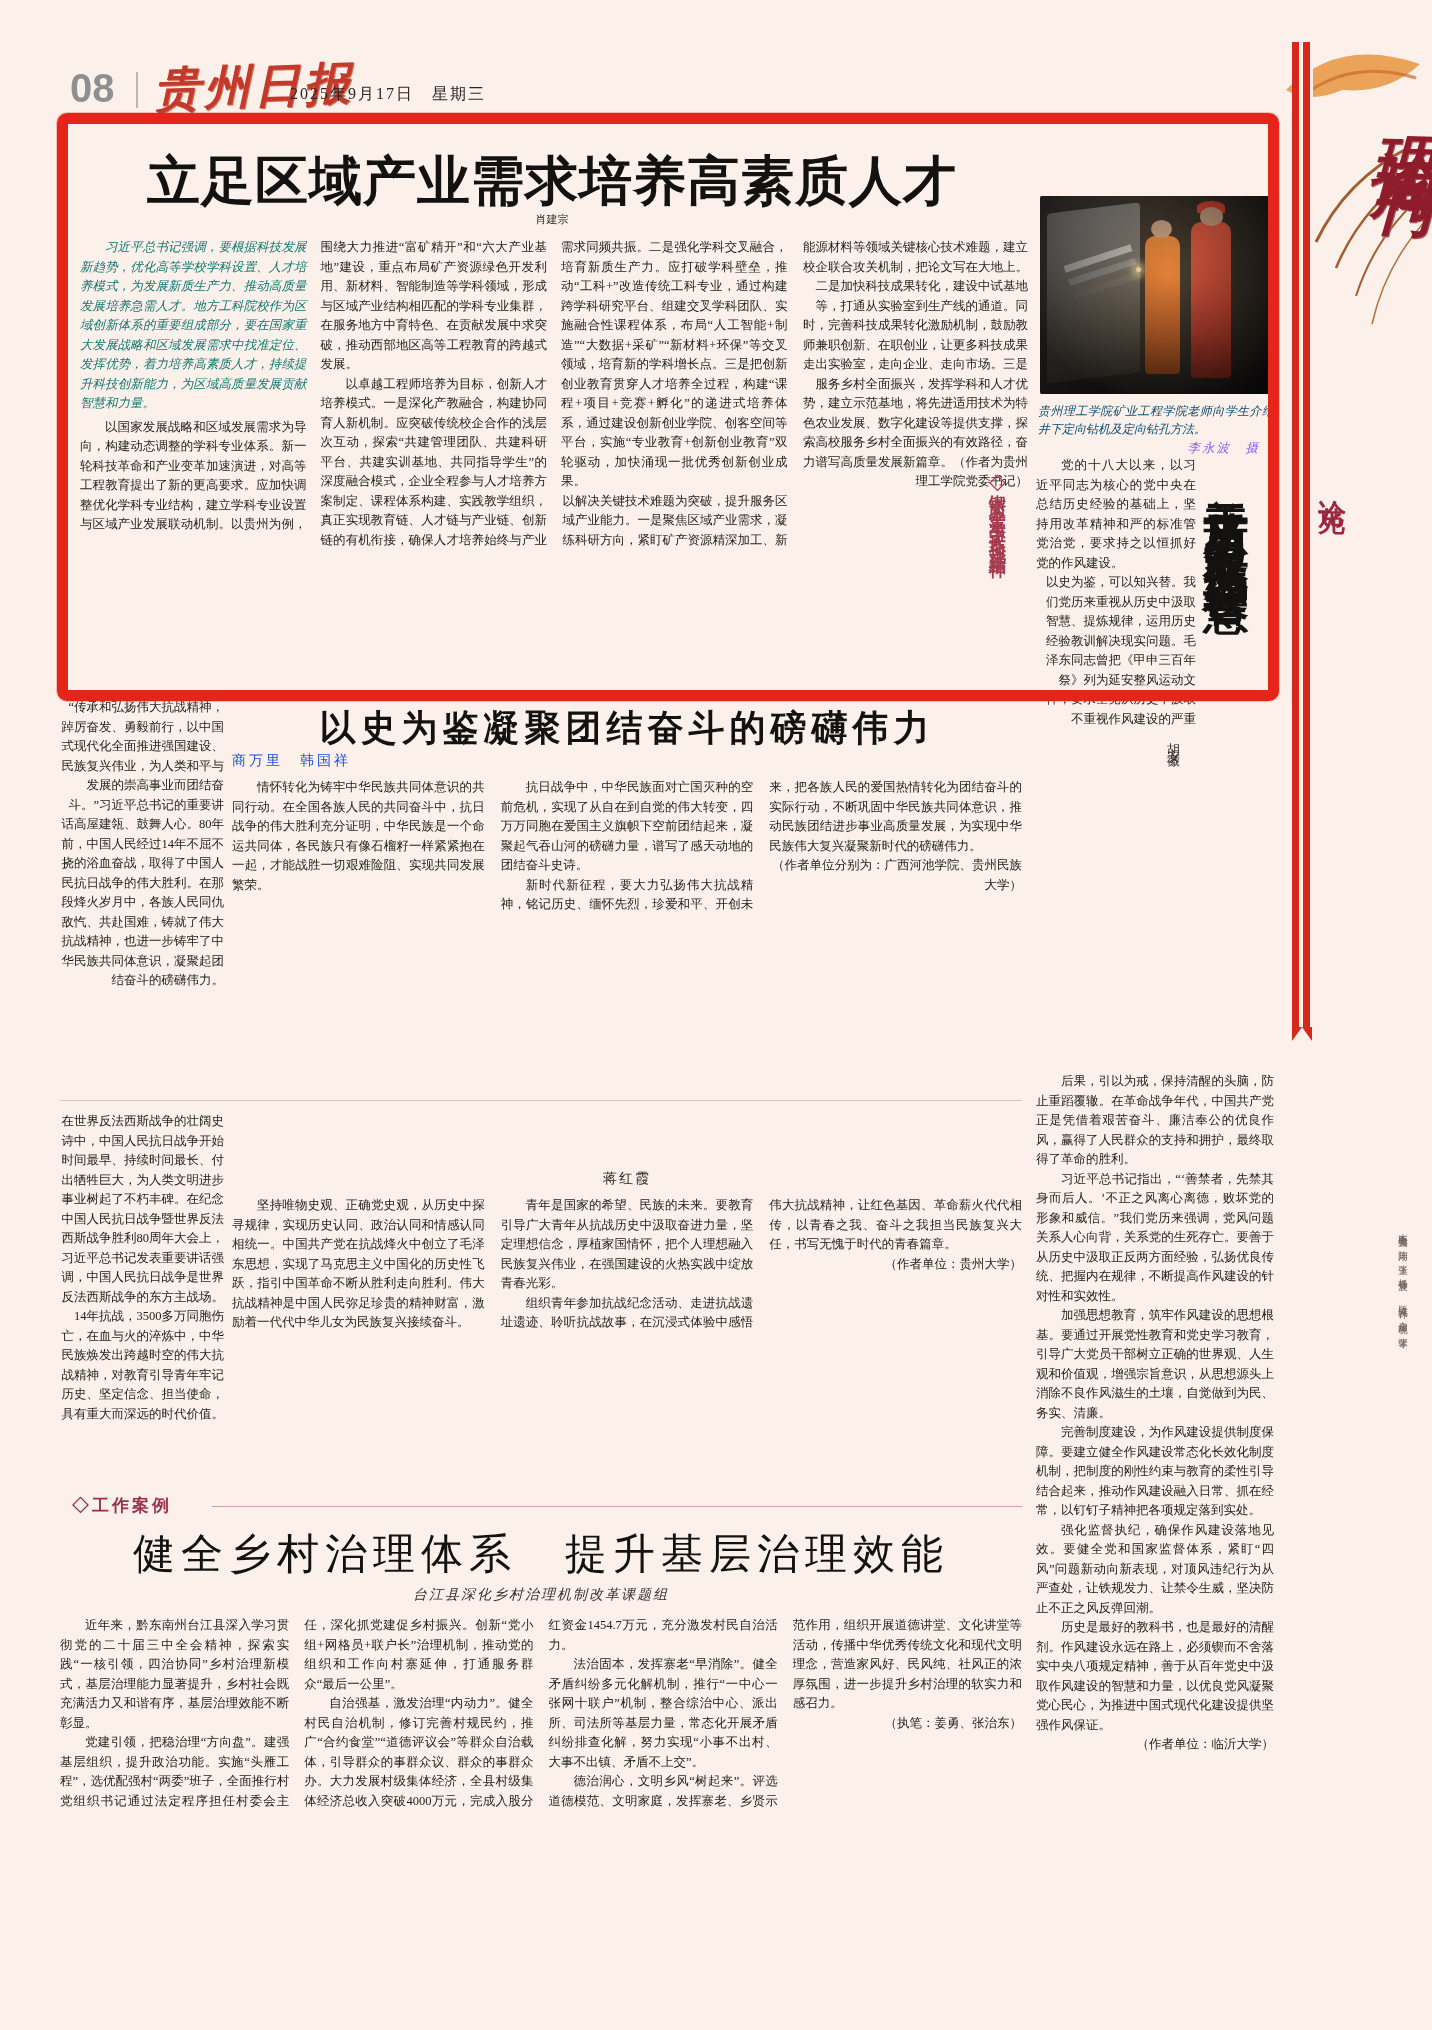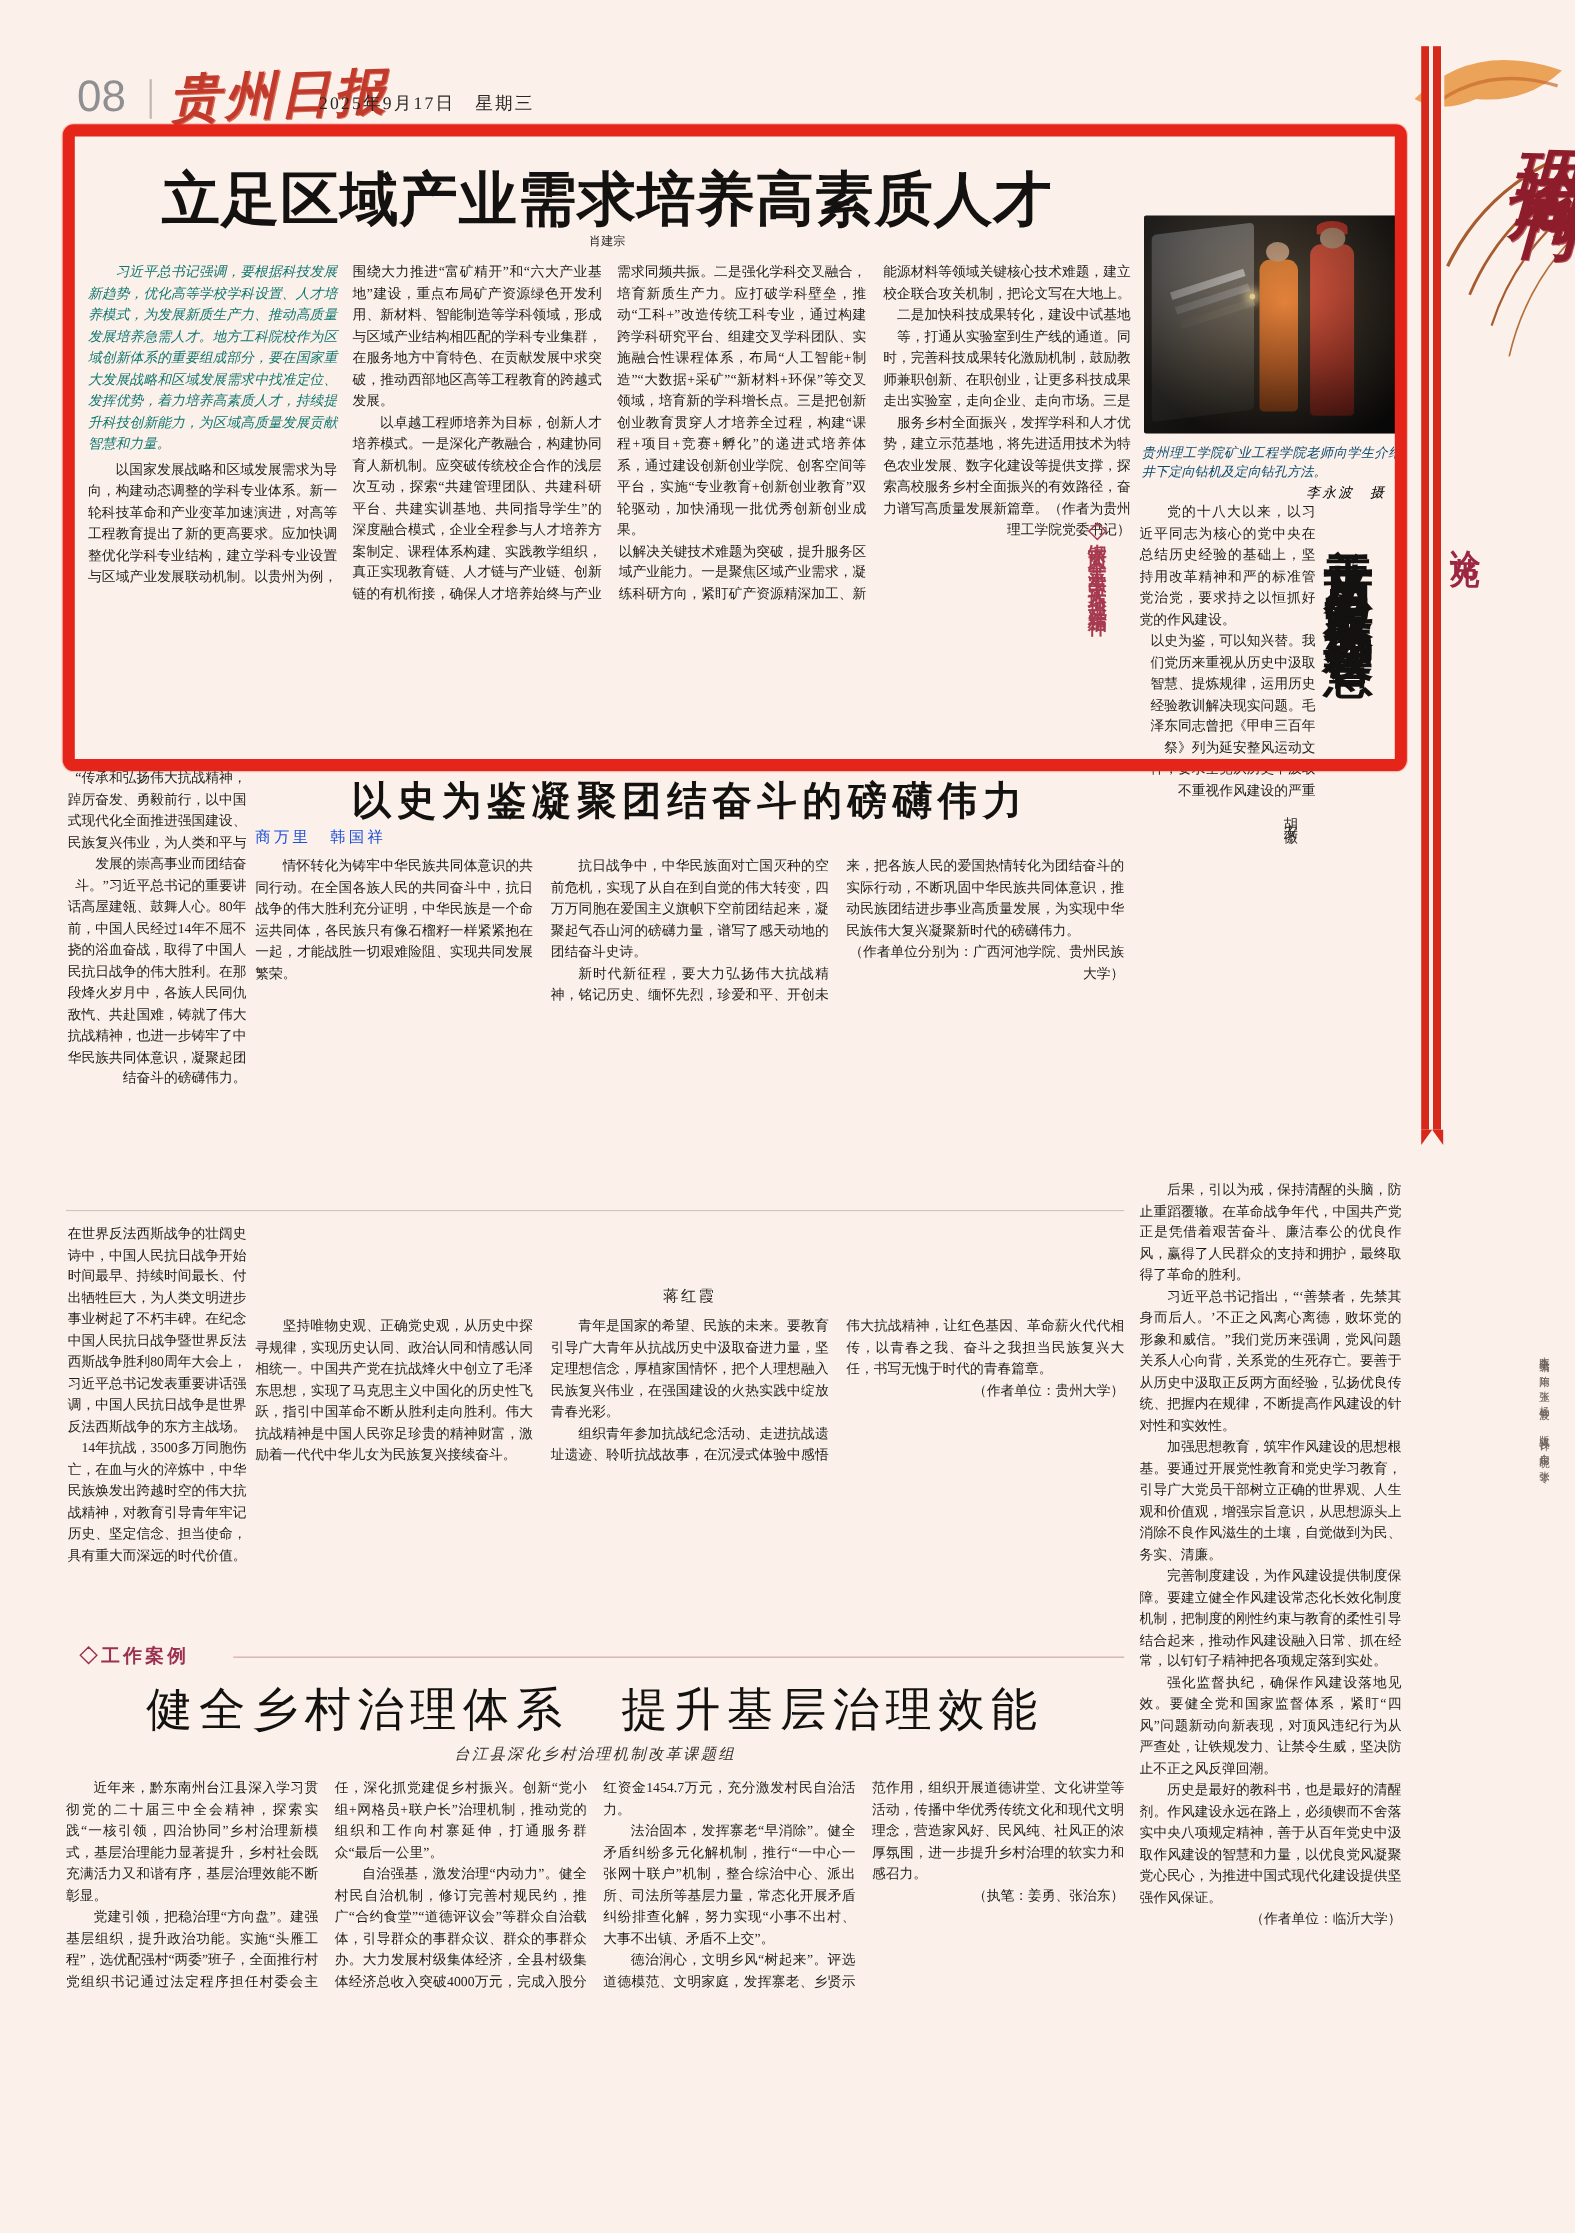--- a/index.html
+++ b/index.html
@@ -7,21 +7,21 @@
         font-family:"Liberation Serif","DejaVu Serif",serif;color:#1e1c1a;}
   .abs{position:absolute;}
   .clip{overflow:hidden;}
   p{margin:0;}
   .para{text-indent:2em;text-align:justify;}
   .body-text{font-size:12.5px;line-height:1.56;text-align:justify;}
   .body-list p{text-indent:2em;}
   .body-list p:last-child{text-align:right;text-indent:0;}
   .headline{font-family:"Liberation Sans","DejaVu Sans",sans-serif;font-weight:900;color:#141210;text-align:center;}
   
-  #page-num{left:70px;top:66px;font-size:40px;font-weight:normal;color:#8f8f92;font-family:"Liberation Sans",sans-serif;}
+  #page-num{left:70px;top:66px;font-size:40px;font-weight:bold;color:#8f8f92;font-family:"Liberation Sans",sans-serif;}
   #mast-divider{left:136px;top:72px;width:2px;height:36px;background:#c2b6ae;}
   #paper-logo{left:154px;top:56px;font-size:46px;font-weight:bold;font-style:italic;color:#c23a2b;
               letter-spacing:4px;transform:rotate(-2deg);text-shadow:1px 1px 0 #d96a55;}
   #mast-date{left:290px;top:84px;font-size:16px;color:#2a2624;letter-spacing:2px;}
   
   #red-box{left:57px;top:113px;width:1200px;height:566px;border:11px solid #e6251a;border-radius:10px;
            z-index:60;pointer-events:none;box-shadow:0 0 0 1px rgba(230,37,26,.25);}
   
   #lead-headline{left:78px;top:146px;width:948px;font-size:53px;letter-spacing:1px;z-index:5;}
   #lead-author{left:78px;top:212px;width:948px;text-align:center;font-size:11px;color:#2a2624;}
@@ -32,21 +32,21 @@
   #photo:after{content:"";position:absolute;inset:0;background:radial-gradient(ellipse at 55% 40%,rgba(255,210,140,.18),rgba(0,0,0,.55) 80%);}
   .ph-machine{position:absolute;left:3%;top:6%;width:40%;height:86%;background:linear-gradient(160deg,#a2a2a6,#5a5650 65%,#33302c);transform:skewY(-7deg);opacity:.9;border-radius:4px;}
   .ph-bar{position:absolute;left:10%;top:30%;width:30%;height:7px;background:#c9c9cd;transform:rotate(-18deg);box-shadow:0 14px 0 #8d8d91,0 28px 0 #6f6c66;}
   .ph-fig-orange{position:absolute;left:45%;top:20%;width:15%;height:70%;background:linear-gradient(#ef8030,#bf561c 70%,#8f3d12);border-radius:10px 10px 4px 4px;}
   .ph-fig-red{position:absolute;left:65%;top:13%;width:17%;height:79%;background:linear-gradient(#e04a38,#ab2a20 70%,#781d16);border-radius:10px 10px 4px 4px;}
   .ph-head1{position:absolute;left:47.5%;top:12%;width:9%;height:9%;background:#caa288;border-radius:50%;}
   .ph-head2{position:absolute;left:68.5%;top:5.5%;width:10%;height:9.5%;background:#c59a80;border-radius:50%;}
   .ph-helmet{position:absolute;left:67.5%;top:2.5%;width:12%;height:6%;background:#d8352a;border-radius:50% 50% 0 0;}
   .ph-lamp{position:absolute;left:41%;top:36%;width:5px;height:5px;background:#ffe9a8;border-radius:50%;box-shadow:0 0 8px 4px rgba(255,233,168,.8);}
   #photo-caption{left:1038px;top:402px;width:236px;font-size:12px;line-height:1.5;font-style:italic;color:#0c4a6e;text-align:justify;}
-  #photo-credit{left:1038px;top:440px;width:222px;font-size:12.5px;font-style:italic;color:#000000;text-align:right;letter-spacing:2px;}
+  #photo-credit{left:1038px;top:440px;width:222px;font-size:12.5px;font-style:italic;color:#8b5cf6;text-align:right;letter-spacing:2px;}
   
   #right-banner{left:986px;top:460px;height:380px;writing-mode:vertical-rl;font-family:"Liberation Sans",sans-serif;
                 font-weight:bold;font-size:17px;color:#a63a4e;letter-spacing:5px;}
   #right-body-top{left:1036px;top:456px;width:160px;height:612px;}
   #right-headline{left:1196px;top:462px;height:620px;writing-mode:vertical-rl;font-family:"Liberation Sans",sans-serif;
                   font-weight:900;font-size:45px;color:#141210;letter-spacing:7px;z-index:5;}
   #right-author{left:1164px;top:732px;height:90px;writing-mode:vertical-rl;font-size:13px;color:#2a2624;letter-spacing:6px;}
   #right-body-bottom{left:1036px;top:1072px;width:238px;height:888px;}
   
   #mid-leftcol{left:60px;top:698px;width:164px;height:392px;}

